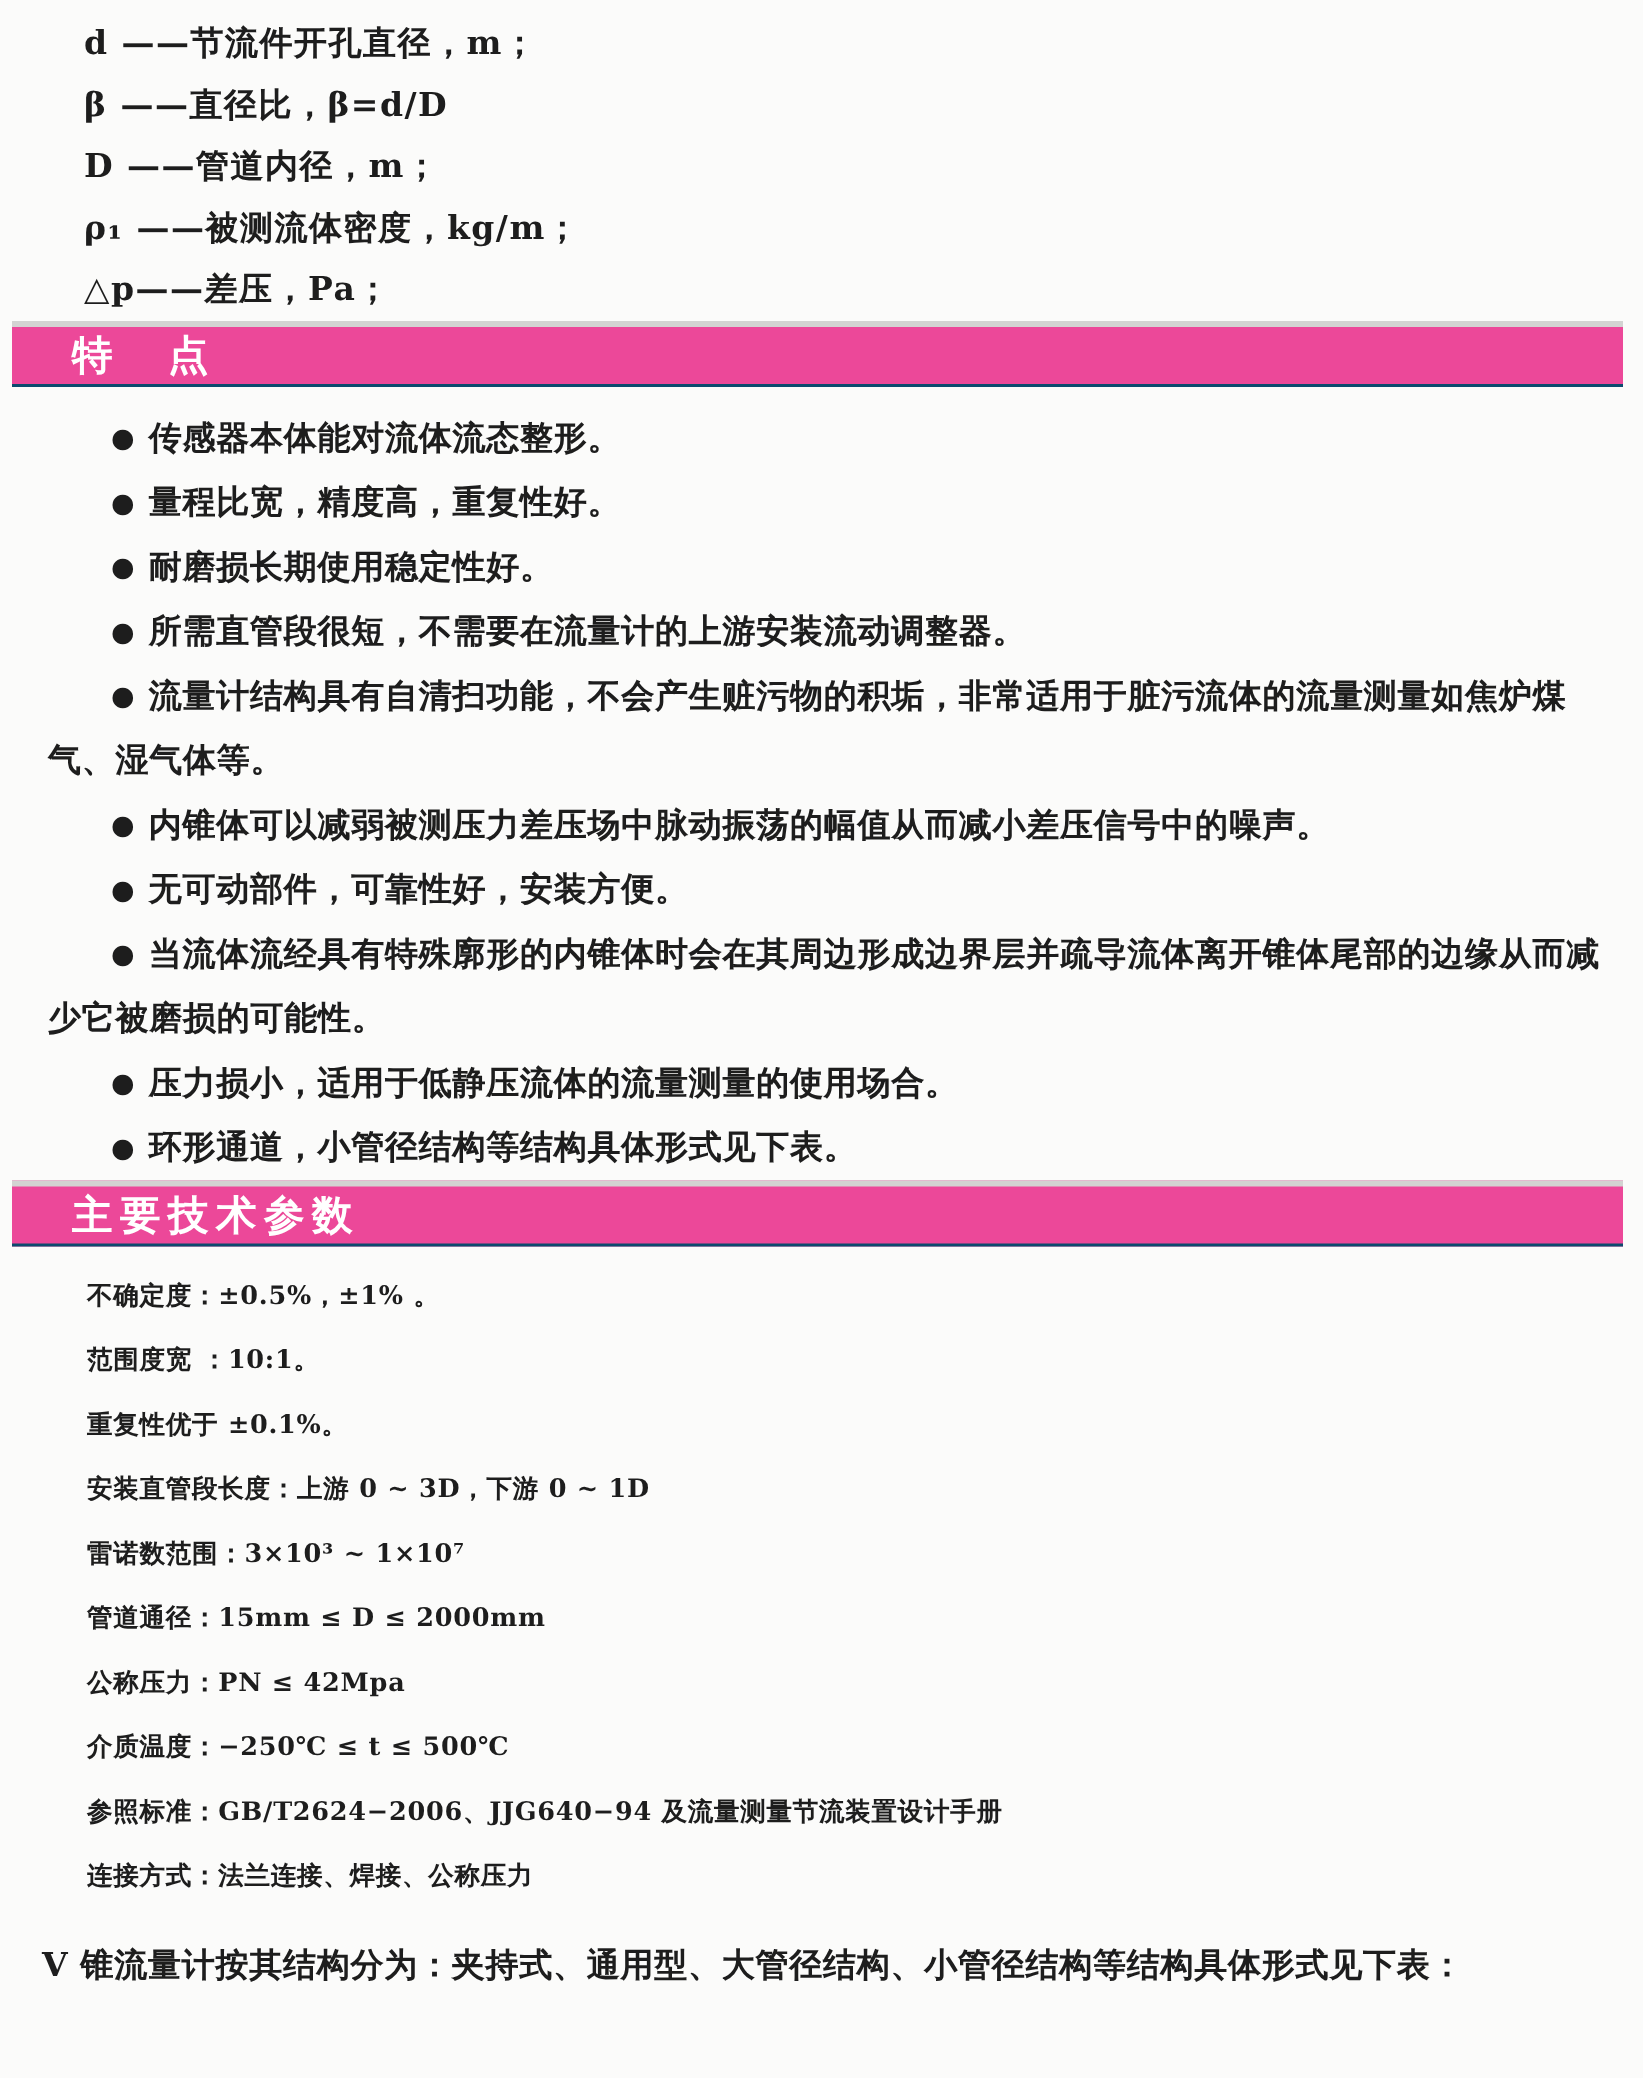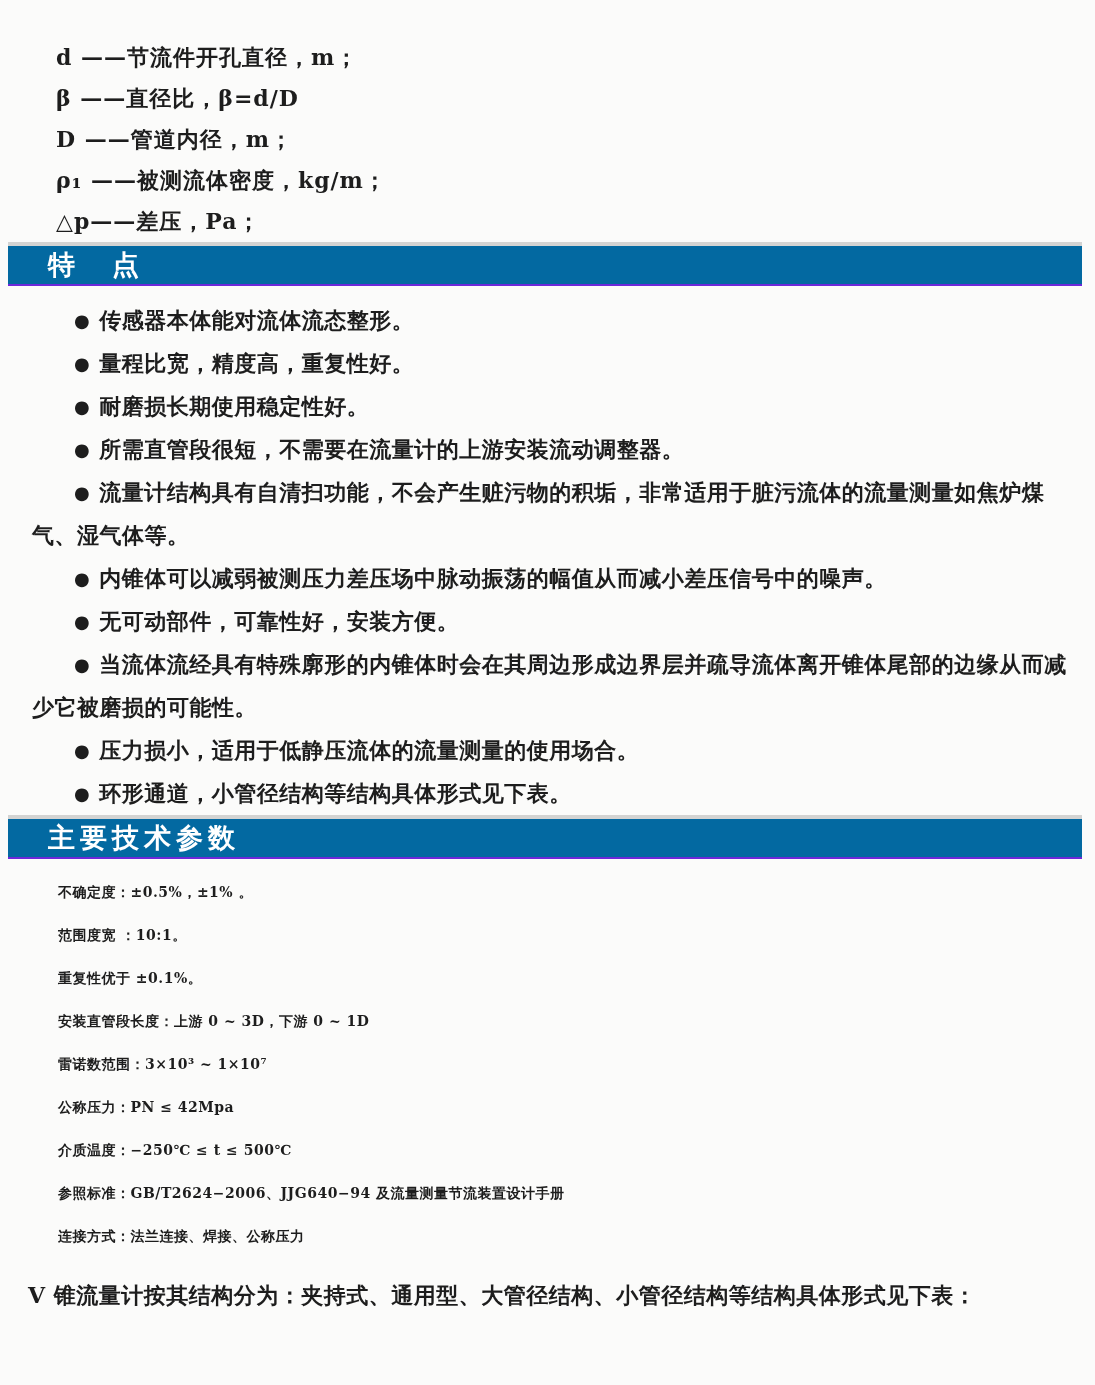--- a/index.html
+++ b/index.html
@@ -16,39 +16,38 @@
   }
   .page {
     position: relative;
     width: 1095px;
     height: 1385px;
   }
 
   
   .defs {
     padding: 9px 0 0 56px;
-    margin-top: 28px;
   }
   .def-line {
     height: 41px;
     line-height: 41px;
     font-size: 22px;
     font-weight: 600;
     letter-spacing: 1px;
     white-space: nowrap;
   }
 
   
   .section-bar {
     margin-left: 8px;
     width: 1074px;
     height: 38px;
-    background: #0369a1;
+    background: #ec4899;
     border-top: 4px solid #d3d3d2;
-    border-bottom: 2px solid #6d28d9;
+    border-bottom: 2px solid #0c4a6e;
     display: flex;
     align-items: center;
     box-sizing: content-box;
   }
   .bar-title {
     color: #ffffff;
     font-size: 27px;
     font-weight: 700;
     font-family: "DejaVu Sans", "Liberation Sans", sans-serif;
     margin-left: 40px;
@@ -78,21 +77,21 @@
   }
 
   
   .params {
     margin-top: 12px;
     padding-left: 58px;
   }
   .param-line {
     height: 43px;
     line-height: 43px;
-    font-size: 14px;
+    font-size: 17px;
     font-weight: 600;
     letter-spacing: 0.5px;
     white-space: nowrap;
   }
   .bar-params { margin-top: 0; }
   .bar-structure { margin-top: 18px; }
 
   
   .structure-intro {
     margin: 16px 12px 0 28px;
@@ -135,20 +134,21 @@
   <div class="section-bar bar-params">
     <span class="bar-title">主要技术参数</span>
   </div>
 
   <div class="params">
     <div class="param-line">不确定度：±0.5%，±1% 。</div>
     <div class="param-line">范围度宽 ：10:1。</div>
     <div class="param-line">重复性优于 ±0.1%。</div>
     <div class="param-line">安装直管段长度：上游 0 ~ 3D，下游 0 ~ 1D</div>
     <div class="param-line">雷诺数范围：3×10³ ~ 1×10⁷</div>
+    <div class="param-line">管道通径：15mm ≤ D ≤ 2000mm</div>
     <div class="param-line">公称压力：PN ≤ 42Mpa</div>
     <div class="param-line">介质温度：−250℃ ≤ t ≤ 500℃</div>
     <div class="param-line">参照标准：GB/T2624−2006、JJG640−94 及流量测量节流装置设计手册</div>
     <div class="param-line">连接方式：法兰连接、焊接、公称压力</div>
   </div>
 
 
   <p class="structure-intro">V 锥流量计按其结构分为：夹持式、通用型、大管径结构、小管径结构等结构具体形式见下表：</p>
 
 </div>

